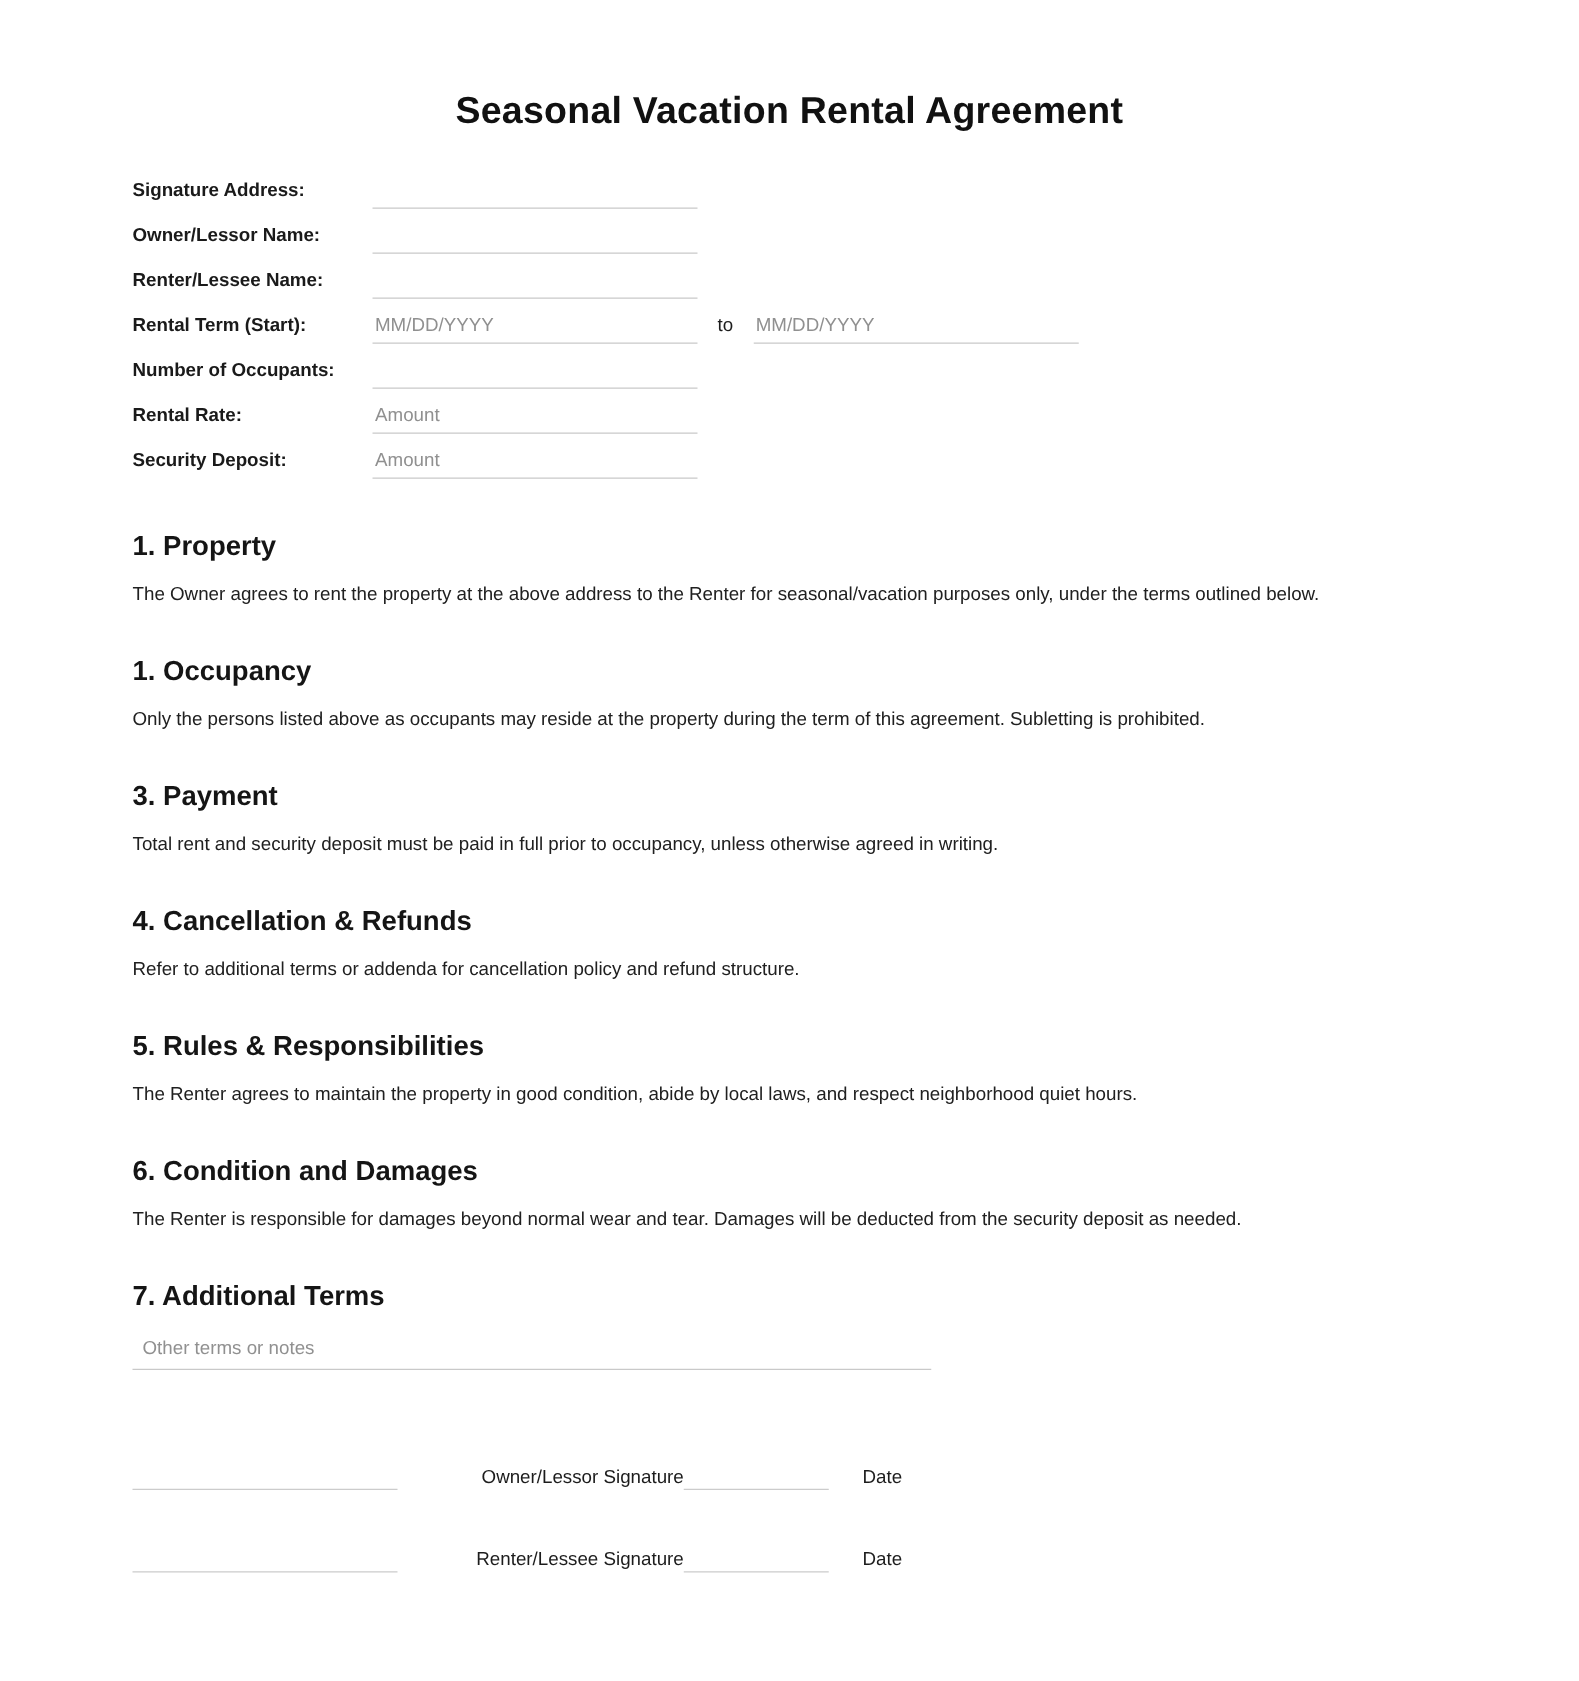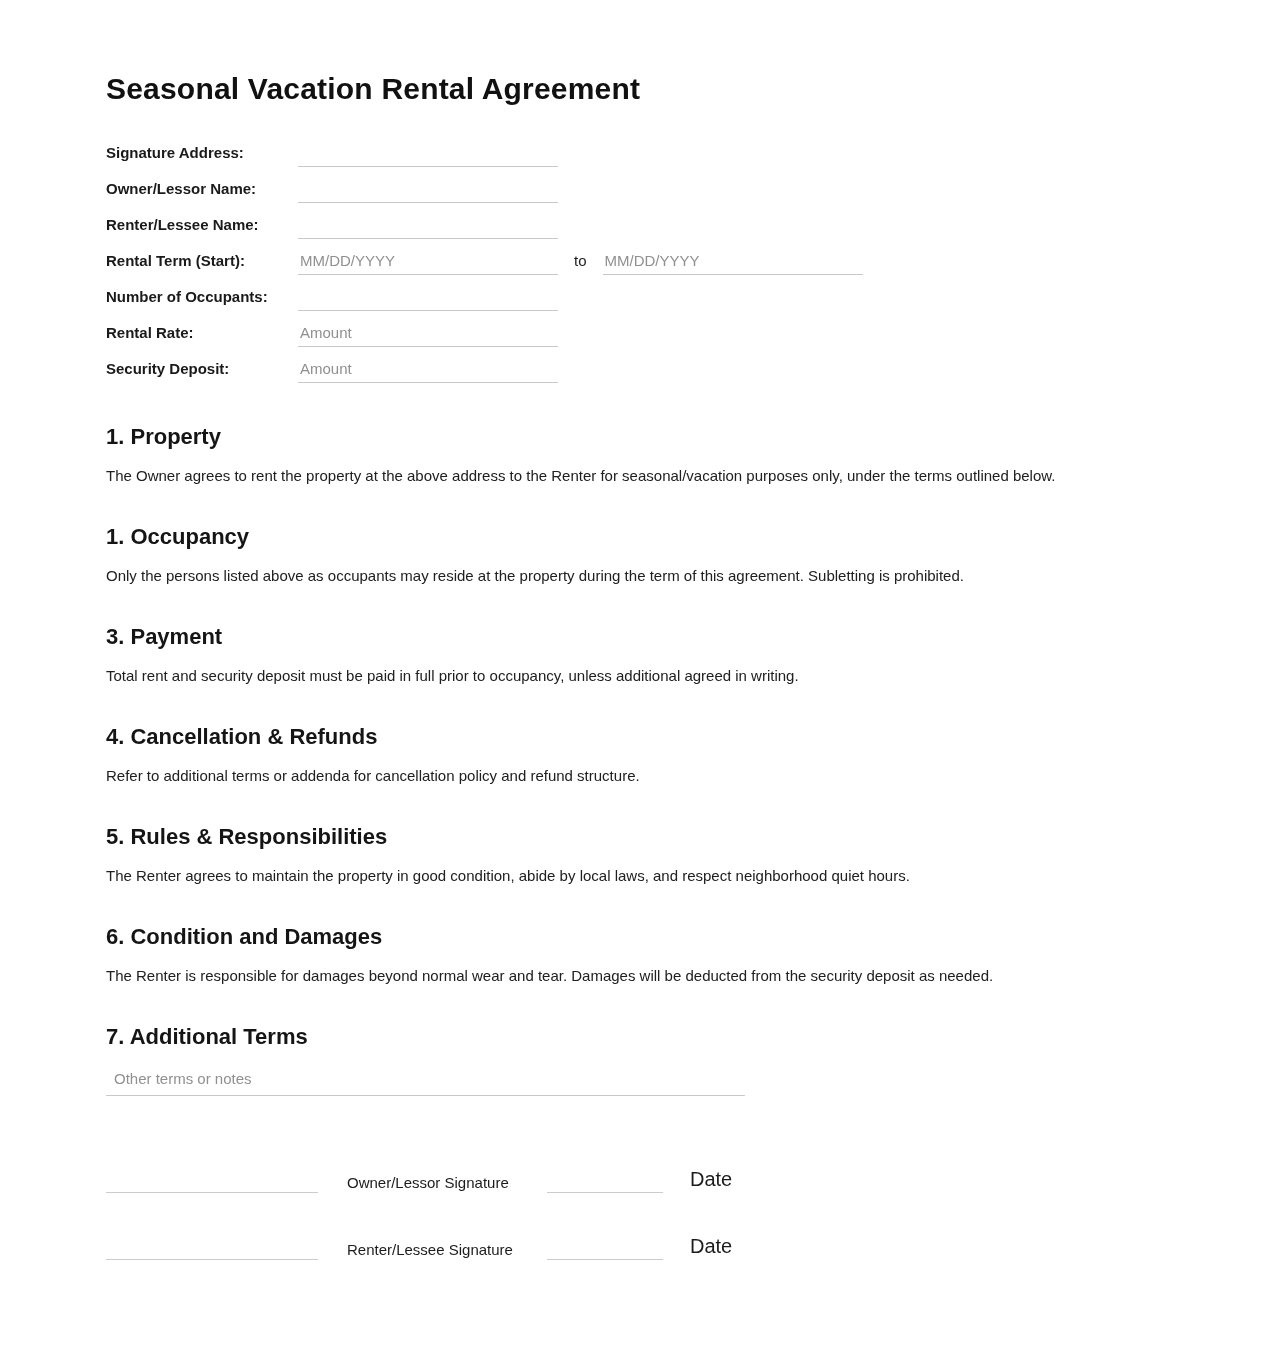--- a/index.html
+++ b/index.html
@@ -14,20 +14,21 @@
     min-height: 1345px;
     padding: 70px 106px 80px 106px;
   }
   h1.doc-title {
     margin: 0;
     font-size: 30px;
     line-height: 38px;
     font-weight: 700;
     color: #111111;
     letter-spacing: 0.2px;
+    text-align: center;
   }
 
   
   .fields { margin-top: 26px; }
   .field-row { display: flex; align-items: center; height: 36px; }
   .field-label {
     width: 192px;
     flex-shrink: 0;
     font-size: 15px;
     font-weight: 700;
@@ -93,25 +94,26 @@
     font-size: 15px;
     padding: 0 2px 3px 2px;
   }
   .sig-line { width: 212px; }
   .sig-label {
     width: 200px;
     margin-left: 29px;
     font-size: 15px;
     color: #1c1c1c;
     padding-bottom: 2px;
+    text-align: right;
   }
   .sig-date-line { width: 116px; }
   .date-label {
     margin-left: 27px;
-    font-size: 20px;
+    font-size: 15px;
     color: #1c1c1c;
     padding-bottom: 2px;
   }
 </style>
 </head>
 <body>
 
 <main class="page">
 
   <h1 class="doc-title">Seasonal Vacation Rental Agreement</h1>
@@ -164,21 +166,21 @@
       <p>The Owner agrees to rent the property at the above address to the Renter for seasonal/vacation purposes only, under the terms outlined below.</p>
     </section>
 
     <section class="doc-section">
       <h2>1. Occupancy</h2>
       <p>Only the persons listed above as occupants may reside at the property during the term of this agreement. Subletting is prohibited.</p>
     </section>
 
     <section class="doc-section">
       <h2>3. Payment</h2>
-      <p>Total rent and security deposit must be paid in full prior to occupancy, unless additional agreed in writing.</p>
+      <p>Total rent and security deposit must be paid in full prior to occupancy, unless otherwise agreed in writing.</p>
     </section>
 
     <section class="doc-section">
       <h2>4. Cancellation &amp; Refunds</h2>
       <p>Refer to additional terms or addenda for cancellation policy and refund structure.</p>
     </section>
 
     <section class="doc-section">
       <h2>5. Rules &amp; Responsibilities</h2>
       <p>The Renter agrees to maintain the property in good condition, abide by local laws, and respect neighborhood quiet hours.</p>

